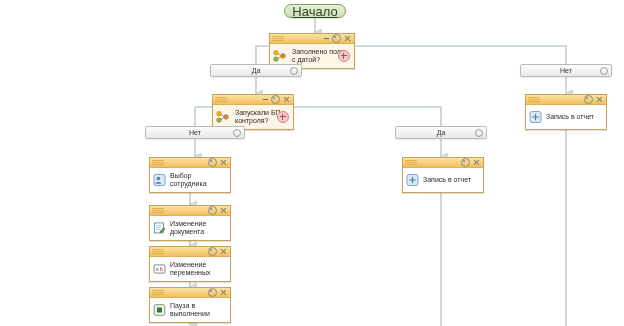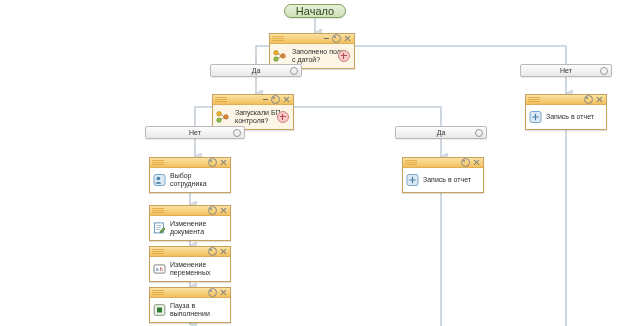--- a/index.html
+++ b/index.html
@@ -88,23 +88,24 @@
   .node.cond .plus::before{left:4px;top:1.5px;width:1.4px;height:6px;}
   .node.cond .plus::after{left:1.5px;top:4px;width:6px;height:1.4px;}
 
   
   .start{
     position:absolute;
     box-sizing:border-box;
     background:linear-gradient(#e6f0d8,#cfe0b8);
     border:1px solid #7fa25c;
     border-radius:7px;
-    font-size:11px;color:#33471f;
+    font-size:13px;color:#33471f;
     display:flex;align-items:center;justify-content:center;
     box-shadow:0 1px 1px rgba(0,0,0,.10);
+    text-decoration:underline;
   }
 
   
   .branch{
     position:absolute;
     box-sizing:border-box;
     background:linear-gradient(#fdfdfd,#e8e8e8);
     border:1px solid #b9b9b9;
     border-radius:2px;
     height:13px;

